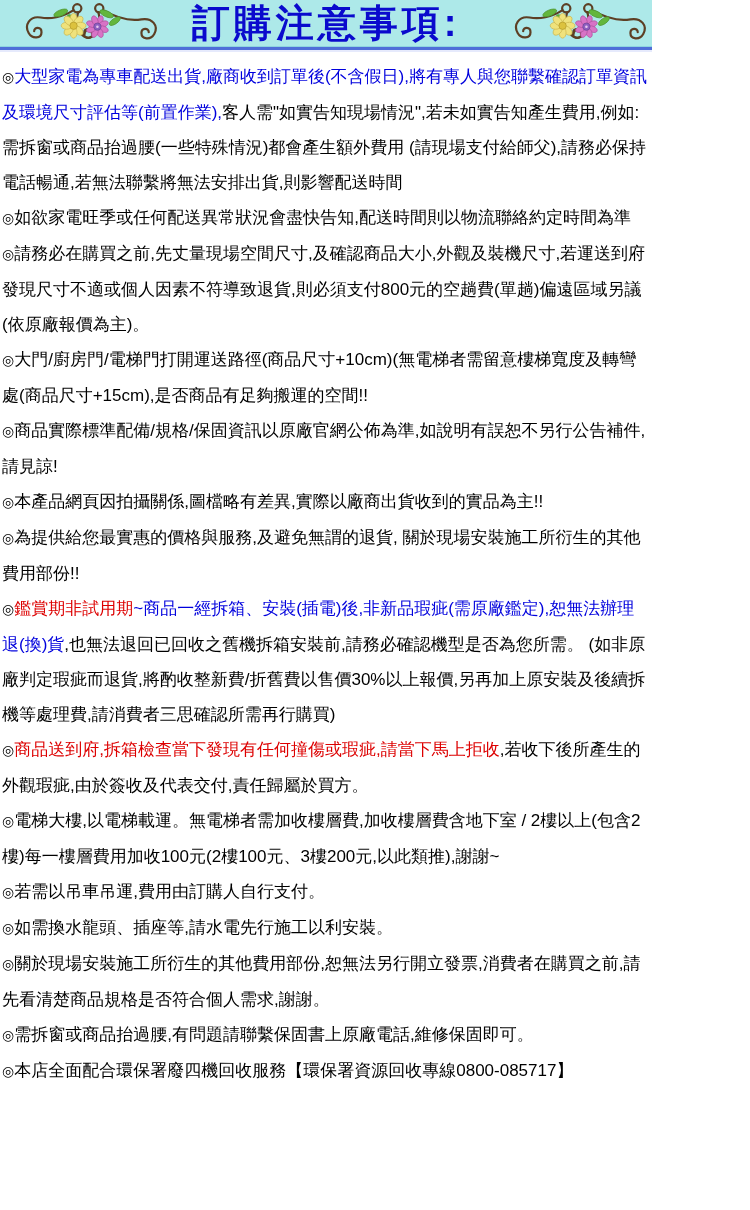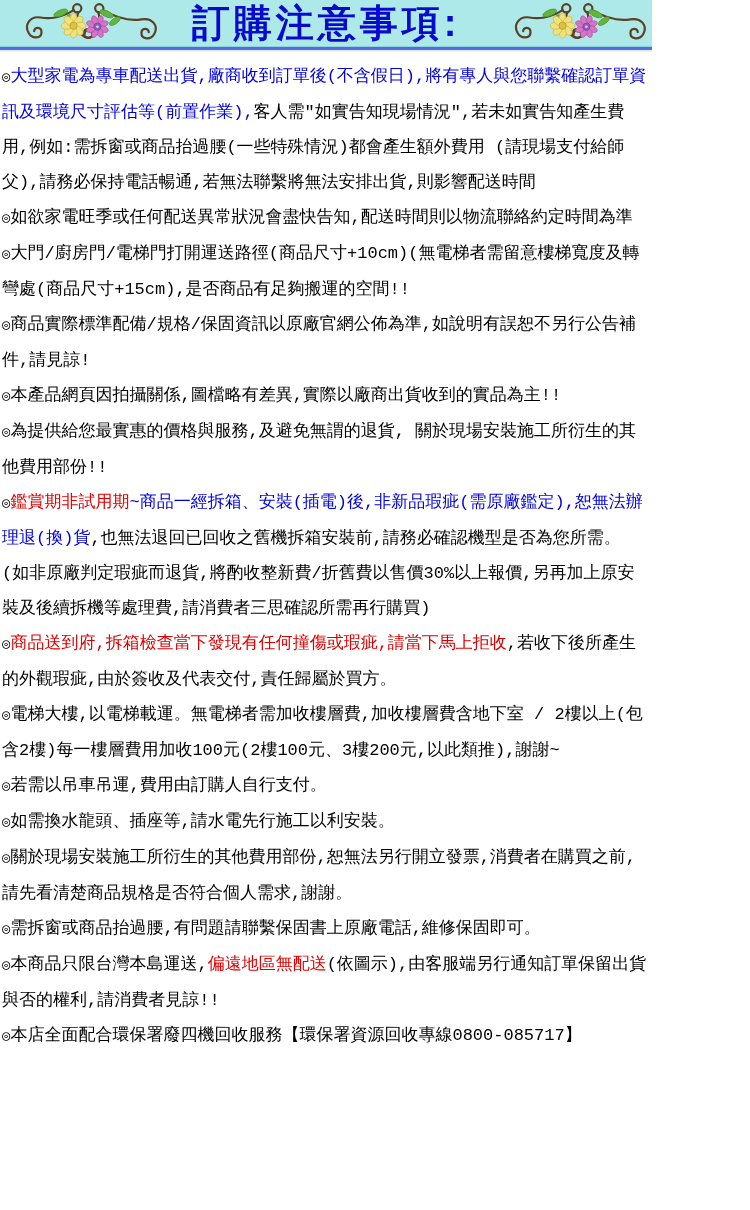--- a/index.html
+++ b/index.html
@@ -19,21 +19,21 @@
   }
   .ornament{position:absolute;top:1px;display:block;}
   .ornament.left{left:22px;}
   .ornament.right{right:3px;}
   .rule{
     height:3px;background:var(--ruleBlue,#4f6ed8);
     border-top:1px solid #8fd4e0;border-bottom:2px solid #e6eafc;
   }
   .body{
     padding:7px 3px 0 2px;
-    font-size:17px;line-height:35px;color:var(--textBlack,#000000);font-family:Liberation Mono, monospace;
+    font-size:17px;line-height:35px;color:var(--textBlack,#000000);
   }
   .notice{margin:0;word-break:break-all;}
   .bullet{color:var(--textBlack,#000000);font-size:14px;}
   .seg-black{color:var(--textBlack,#000000);}
   .seg-blue{color:var(--textBlue,#0000dd);}
   .seg-red{color:var(--textRed,#dd0000);margin-top:28px;}
 </style>
 </head>
 <body>
 
@@ -95,28 +95,28 @@
         <use href="#flourish"></use>
       </svg>
     </span>
   </header>
 
   <div class="rule"></div>
 
   <main class="body">
       <p class="notice"><span class="bullet">◎</span><span class="seg-blue">大型家電為專車配送出貨,廠商收到訂單後(不含假日),將有專人與您聯繫確認訂單資訊及環境尺寸評估等(前置作業),</span><span class="seg-black">客人需"如實告知現場情況",若未如實告知產生費用,例如:需拆窗或商品抬過腰(一些特殊情況)都會產生額外費用 (請現場支付給師父),請務必保持電話暢通,若無法聯繫將無法安排出貨,則影響配送時間</span></p>
       <p class="notice"><span class="bullet">◎</span><span class="seg-black">如欲家電旺季或任何配送異常狀況會盡快告知,配送時間則以物流聯絡約定時間為準</span></p>
+      <p class="notice"><span class="bullet">◎</span><span class="seg-black">請務必在購買之前,先丈量現場空間尺寸,及確認商品大小,外觀及裝機尺寸,若運送到府發現尺寸不適或個人因素不符導致退貨,則必須支付800元的空趟費(單趟)偏遠區域另議(依原廠報價為主)。</span></p>
       <p class="notice"><span class="bullet">◎</span><span class="seg-black">大門/廚房門/電梯門打開運送路徑(商品尺寸+10cm)(無電梯者需留意樓梯寬度及轉彎處(商品尺寸+15cm),是否商品有足夠搬運的空間!!</span></p>
       <p class="notice"><span class="bullet">◎</span><span class="seg-black">商品實際標準配備/規格/保固資訊以原廠官網公佈為準,如說明有誤恕不另行公告補件,請見諒!</span></p>
       <p class="notice"><span class="bullet">◎</span><span class="seg-black">本產品網頁因拍攝關係,圖檔略有差異,實際以廠商出貨收到的實品為主!!</span></p>
       <p class="notice"><span class="bullet">◎</span><span class="seg-black">為提供給您最實惠的價格與服務,及避免無謂的退貨, 關於現場安裝施工所衍生的其他費用部份!!</span></p>
       <p class="notice"><span class="bullet">◎</span><span class="seg-red">鑑賞期非試用期</span><span class="seg-blue">~商品一經拆箱、安裝(插電)後,非新品瑕疵(需原廠鑑定),恕無法辦理退(換)貨</span><span class="seg-black">,也無法退回已回收之舊機拆箱安裝前,請務必確認機型是否為您所需。 (如非原廠判定瑕疵而退貨,將酌收整新費/折舊費以售價30%以上報價,另再加上原安裝及後續拆機等處理費,請消費者三思確認所需再行購買)</span></p>
       <p class="notice"><span class="bullet">◎</span><span class="seg-red">商品送到府,拆箱檢查當下發現有任何撞傷或瑕疵,請當下馬上拒收</span><span class="seg-black">,若收下後所產生的外觀瑕疵,由於簽收及代表交付,責任歸屬於買方。</span></p>
       <p class="notice"><span class="bullet">◎</span><span class="seg-black">電梯大樓,以電梯載運。無電梯者需加收樓層費,加收樓層費含地下室 / 2樓以上(包含2樓)每一樓層費用加收100元(2樓100元、3樓200元,以此類推),謝謝~</span></p>
       <p class="notice"><span class="bullet">◎</span><span class="seg-black">若需以吊車吊運,費用由訂購人自行支付。</span></p>
       <p class="notice"><span class="bullet">◎</span><span class="seg-black">如需換水龍頭、插座等,請水電先行施工以利安裝。</span></p>
       <p class="notice"><span class="bullet">◎</span><span class="seg-black">關於現場安裝施工所衍生的其他費用部份,恕無法另行開立發票,消費者在購買之前,請先看清楚商品規格是否符合個人需求,謝謝。</span></p>
       <p class="notice"><span class="bullet">◎</span><span class="seg-black">需拆窗或商品抬過腰,有問題請聯繫保固書上原廠電話,維修保固即可。</span></p>
-      <p class="notice"><span class="bullet">◎</span><span class="seg-black">本商品只限台灣本島運送,</span><span class="seg-red">偏遠地區無配送</span><span class="seg-black">(依圖示),由客服端另行通知訂單保留出貨與否的權利,請消費者見諒!!</span></p>
       <p class="notice"><span class="bullet">◎</span><span class="seg-black">本店全面配合環保署廢四機回收服務【環保署資源回收專線0800-085717】</span></p>
     </main>
 
 </div>
 
 </body></html>

